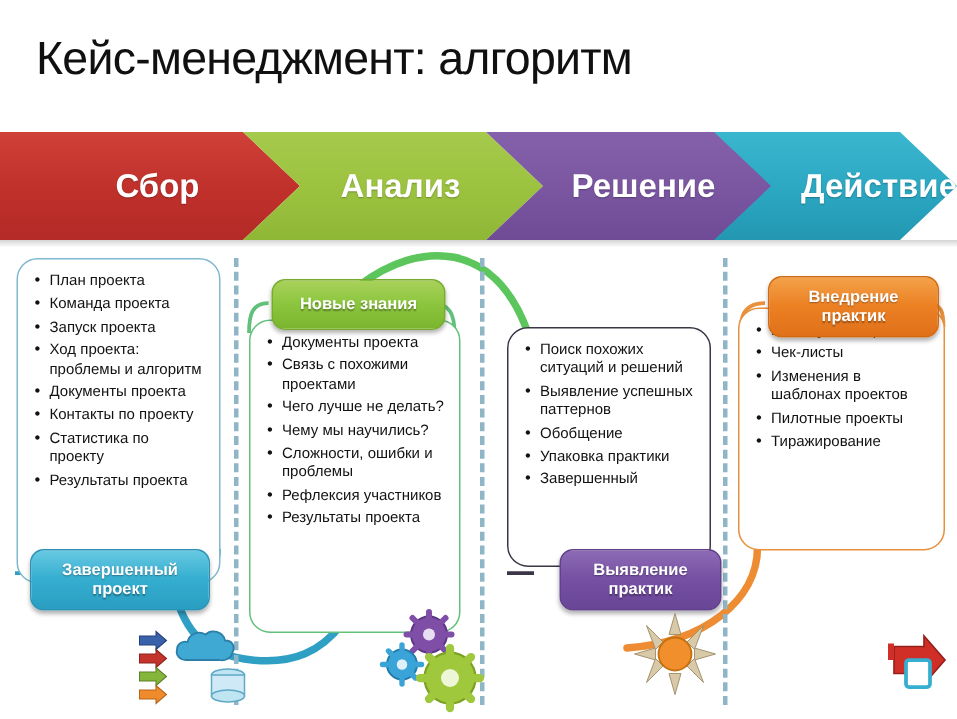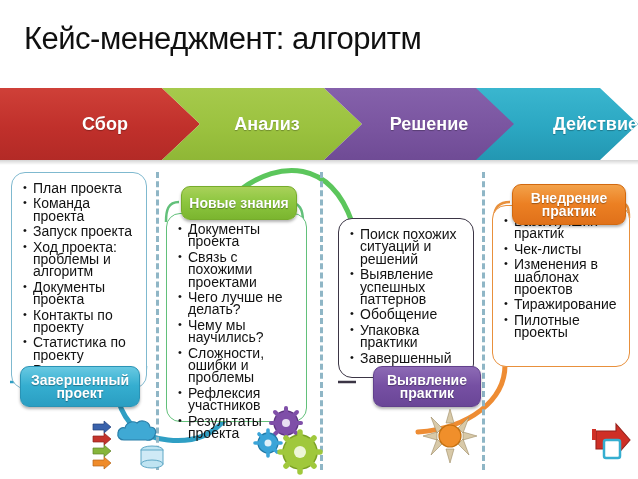--- a/index.html
+++ b/index.html
@@ -15,21 +15,21 @@
     position:absolute;left:24px;top:10px;width:600px;height:62px;
     font-size:31px;line-height:58px;color:#101010;font-weight:400;
     letter-spacing:-0.5px;white-space:nowrap;
   }
 
   
   .band{position:absolute;left:0;top:88px;width:638px;height:72px;}
   .chev{
     position:absolute;top:0;height:72px;
     display:flex;align-items:center;justify-content:center;
-    color:#ffffff;font-weight:bold;font-size:18px;
+    color:#ffffff;font-weight:bold;font-size:22px;
     text-shadow:0 1px 1px rgba(0,0,0,.28);
   }
   .chev span{position:relative;z-index:3;display:block;padding-left:10px;}
   .c1{left:0;   width:200px;background:linear-gradient(180deg,#cf4038 0%,#c0302b 55%,#b32a26 100%);
       clip-path:polygon(0 0,162px 0,200px 36px,162px 72px,0 72px);}
   .c2{left:162px;width:200px;background:linear-gradient(180deg,#a6ca4c 0%,#9bc23f 55%,#8fb736 100%);
       clip-path:polygon(0 0,162px 0,200px 36px,162px 72px,0 72px,38px 36px);}
   .c3{left:324px;width:200px;background:linear-gradient(180deg,#8561ab 0%,#7a55a0 55%,#6f4b95 100%);
       clip-path:polygon(0 0,162px 0,200px 36px,162px 72px,0 72px,38px 36px);}
   .c4{left:476px;width:162px;background:linear-gradient(180deg,#3ab6cf 0%,#2ba7c2 55%,#2397b2 100%);
@@ -39,33 +39,33 @@
 
   
   .vsep{position:absolute;top:172px;width:0;height:298px;
     border-left:3px dashed #8fb6c6;}
 
   
   .box{position:absolute;border-radius:14px;background:#ffffff;}
   .box .bullets{padding:9px 8px 6px 11px;}
   .bl{
     position:relative;padding-left:10px;margin:0 0 3px 0;
-    font-size:14px;line-height:12.4px;color:#121212;
+    font-size:10px;line-height:12.4px;color:#121212;
   }
   .bl:before{content:"\2022";position:absolute;left:0;top:-1px;font-size:11px;color:#121212;}
 
   #box1{left:11px;top:172px;width:134px;height:215px;border:1.6px solid #7fb9cf;}
   #box2{left:166px;top:213px;width:139px;height:207px;border:1.6px solid #62c07a;}
   #box3{left:338px;top:218px;width:134px;height:158px;border:1.8px solid #3b3545;}
   #box4{left:492px;top:205px;width:136px;height:160px;border:1.8px solid #e8903c;}
 
   
   .badge{
     position:absolute;border-radius:9px;color:#ffffff;font-weight:bold;
-    font-size:14px;line-height:13px;text-align:center;
+    font-size:11px;line-height:13px;text-align:center;
     display:flex;align-items:center;justify-content:center;
     text-shadow:0 1px 1px rgba(0,0,0,.35);
     box-shadow:0 2px 3px rgba(0,0,0,.3);z-index:6;padding:0 4px;
   }
   #badge1{left:20px;top:366px;width:110px;height:39px;
     background:linear-gradient(180deg,#68c9e2 0%,#35aed0 48%,#2a9ec2 100%);
     border:1px solid #2a93b5;}
   #badge2{left:181px;top:186px;width:106px;height:32px;
     background:linear-gradient(180deg,#a9d15a 0%,#8cc63f 48%,#7bb52f 100%);
     border:1px solid #76ac2c;}
@@ -157,22 +157,22 @@
       <div class="bl">Упаковка практики</div>
       <div class="bl">Завершенный</div>
     </div>
   </div>
 
   <div class="box" id="box4">
     <div class="bullets">
       <div class="bl">База лучших практик</div>
       <div class="bl">Чек-листы</div>
       <div class="bl">Изменения в шаблонах проектов</div>
+      <div class="bl">Пилотные проекты</div>
       <div class="bl">Тиражирование</div>
-      <div class="bl">Пилотные проекты</div>
     </div>
   </div>
 
   <div class="badge" id="badge1">
     <span>Завершенный проект</span>
   </div>
   <div class="badge" id="badge2">
     <span>Новые знания</span>
   </div>
   <div class="badge" id="badge3">

